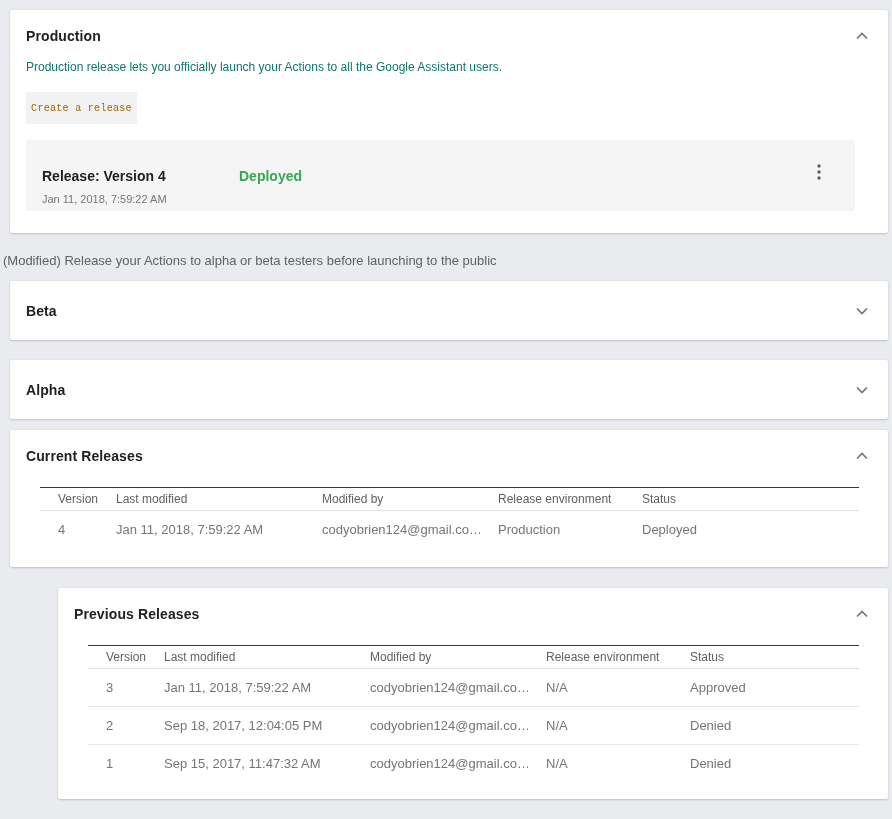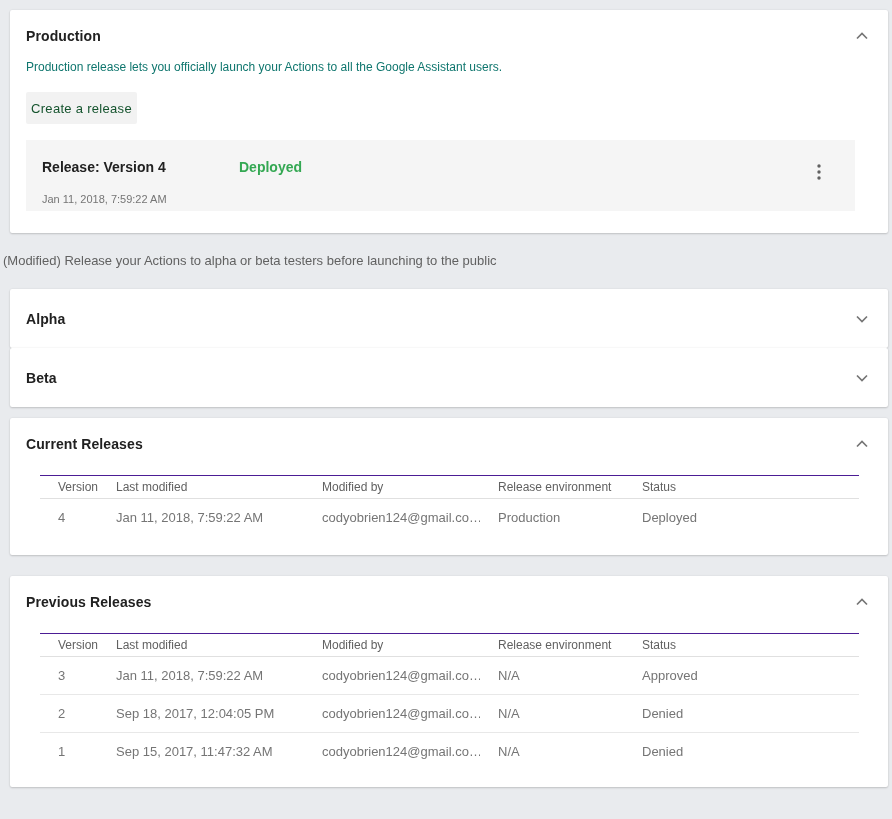--- a/index.html
+++ b/index.html
@@ -46,36 +46,36 @@
     margin-top: 16px;
     font-size: 12px;
     color: #0f766e;
     line-height: 14px;
   }
   .create-btn {
     display: block;
     margin-top: 18px;
     width: 111px; height: 32px;
     background: #f2f2f2;
-    color: #14532d;
+    color: #a16207;
     border: none;
     border-radius: 2px;
-    font-family: Liberation Sans, sans-serif;
-    font-size: 13px;
+    font-family: Liberation Mono, monospace;
+    font-size: 10px;
     letter-spacing: .3px;
     text-align: center;
   }
   .release-strip {
     margin-top: 16px;
     margin-right: 17px;
     height: 71px;
     background: #f5f5f5;
     padding: 20px 16px 0 16px;
   }
-  .strip-row { display: flex; align-items: flex-start; }
+  .strip-row { display: flex; align-items: flex-end; }
   .release-title {
     font-size: 14px; font-weight: 700; color: #212121;
     width: 197px; line-height: 15px;
   }
   .release-status {
     font-size: 14px; font-weight: 700;
     line-height: 15px;
   }
   .kebab-btn {
     margin-left: auto; margin-right: 8px;
@@ -97,21 +97,21 @@
   }
 
   
   .collapsed-card {
     height: 59px;
     display: flex; align-items: center; justify-content: space-between;
     cursor: pointer;
   }
   .mt20 { margin-top: 20px; }
   .mt19 { margin-top: 11px; }
-  .mt21 { margin-top: 21px; }
+  .mt21 { margin-top: 21px; margin-left: 48px; }
 
   
   .current-card { height: 137px; }
   .previous-card { height: 211px; }
   .rel-table {
     width: calc(100% - 27px);
     margin: 23px 13px 0 14px;
     border-collapse: collapse;
     table-layout: fixed;
   }
@@ -161,31 +161,31 @@
               <circle cx="2" cy="14" r="1.7"></circle>
             </svg>
         </button>
       </div>
       <div class="release-date">Jan 11, 2018, 7:59:22 AM</div>
     </div>
   </section>
 
   <p class="optional-note">(Modified) Release your Actions to alpha or beta testers before launching to the public</p>
 
-  <section class="card collapsed-card mt20">
-    <span class="section-title">Alpha</span>
+  <section class="card collapsed-card">
+    <span class="section-title">Beta</span>
     <span class="chevron">
       <svg width="12" height="8" viewBox="0 0 12 8">
           <path d="M1 1.5 L6 6.5 L11 1.5" fill="none" stroke="#757575" stroke-width="1.7"></path>
         </svg>
     </span>
   </section>
 
-  <section class="card collapsed-card">
-    <span class="section-title">Beta</span>
+  <section class="card collapsed-card mt20">
+    <span class="section-title">Alpha</span>
     <span class="chevron">
       <svg width="12" height="8" viewBox="0 0 12 8">
           <path d="M1 1.5 L6 6.5 L11 1.5" fill="none" stroke="#757575" stroke-width="1.7"></path>
         </svg>
     </span>
   </section>
 
   <section class="card current-card mt19">
     <div class="section-head">
       <span class="section-title">Current Releases</span>

